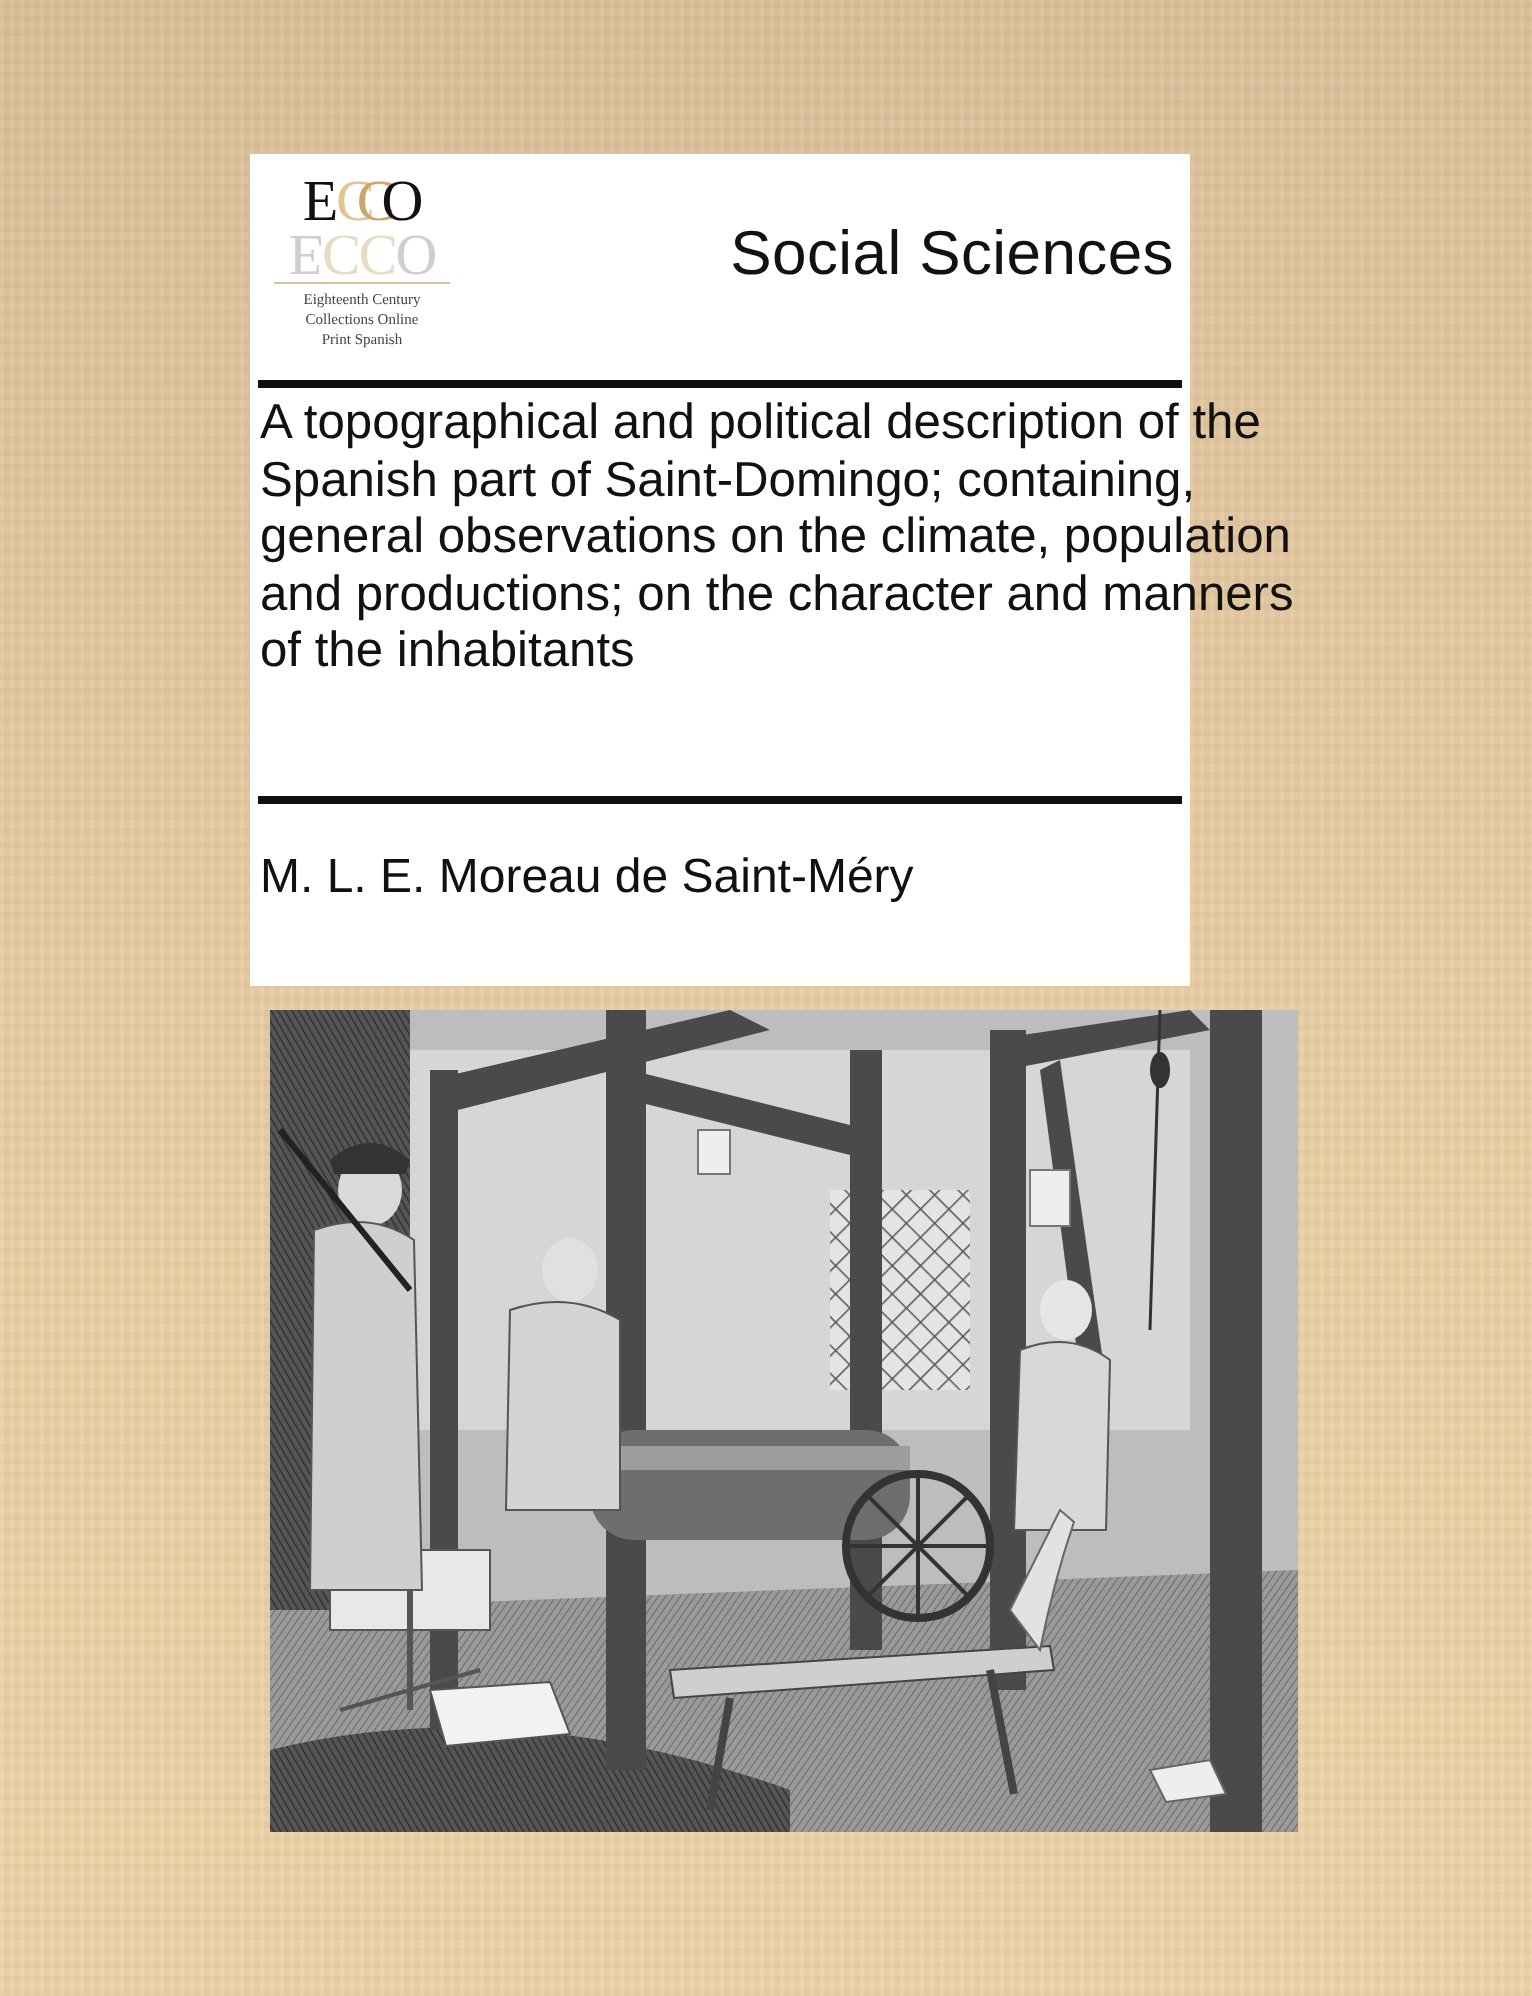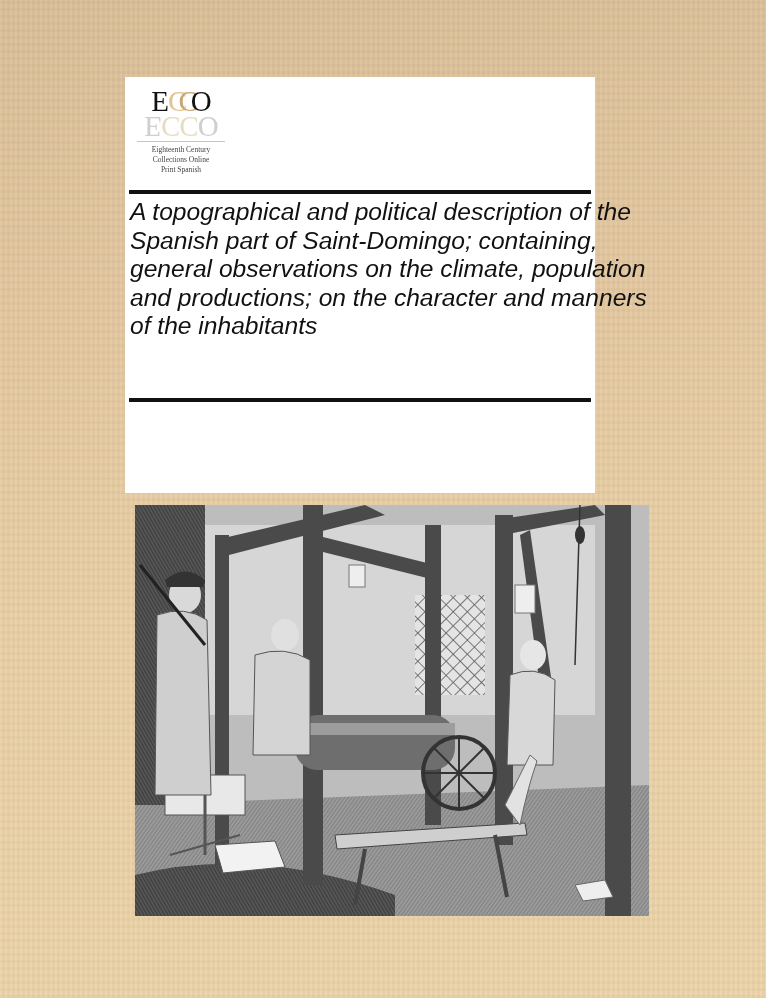--- a/index.html
+++ b/index.html
@@ -39,21 +39,21 @@
   }
   .series {
     position: absolute; right: 8px; top: 32px;
     font-size: 31px; color: #111; letter-spacing: 0.2px;
   }
   .bar { position: absolute; left: 4px; right: 4px; height: 4px; background: #111; }
   .bar1 { top: 113px; }
   .bar2 { top: 321px; }
   .title {
     position: absolute; left: 5px; top: 121px; width: 522px;
-    font-size: 24.6px; line-height: 28.5px; color: #111; font-style: italic;
+    font-size: 24.6px; line-height: 28.5px; color: #111;
   }
   .author {
     position: absolute; left: 5px; top: 348px;
     font-size: 24px; color: #111;
   }
   .engraving {
     position: absolute; left: 135px; top: 505px; width: 514px; height: 411px;
     background: #8a8a8a; overflow: hidden;
   }
   .engraving svg { display: block; }
@@ -68,27 +68,29 @@
     <div class="logo-mark">E<span class="c1">C</span><span class="c2">C</span><span class="o">O</span></div>
     <div class="logo-reflect">E<span style="color:#e6dcc6">CC</span>O</div>
     <div class="logo-rule"></div>
     <div class="logo-caption">
       <div>Eighteenth Century</div>
       <div>Collections Online</div>
       <div>Print Spanish</div>
     </div>
   </div>
 
+  <div class="series">Social Sciences</div>
 
   <div class="bar bar1"></div>
 
   <div class="title">A topographical and political description of the Spanish part of Saint-Domingo; containing, general observations on the climate, population and productions; on the character and manners of the inhabitants</div>
 
   <div class="bar bar2"></div>
 
+  <div class="author">M. L. E. Moreau de Saint-Méry</div>
 </div>
 
 <div class="engraving">
   <svg width="514" height="411" viewBox="0 0 514 411">
     <defs>
       <pattern id="hatch" width="3" height="3" patternUnits="userSpaceOnUse" patternTransform="rotate(35)">
         <rect width="3" height="3" fill="#9a9a9a"></rect>
         <line x1="0" y1="0" x2="0" y2="3" stroke="#6a6a6a" stroke-width="1"></line>
       </pattern>
       <pattern id="hatchdark" width="3" height="3" patternUnits="userSpaceOnUse" patternTransform="rotate(-30)">

